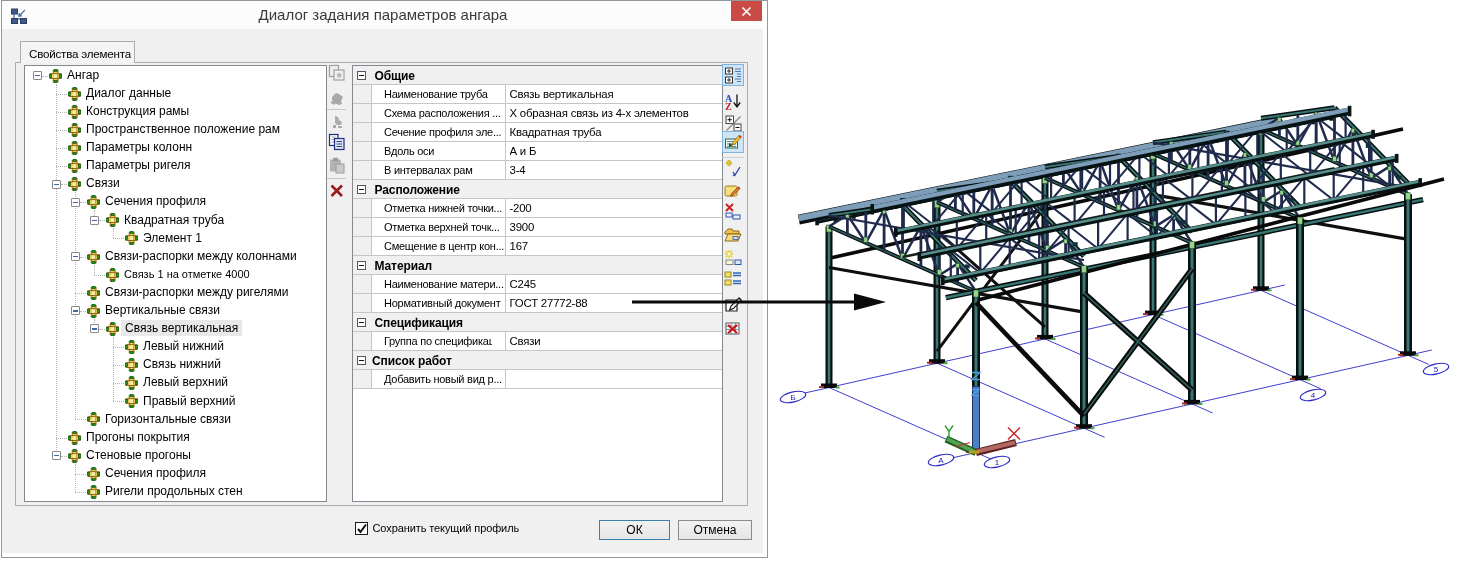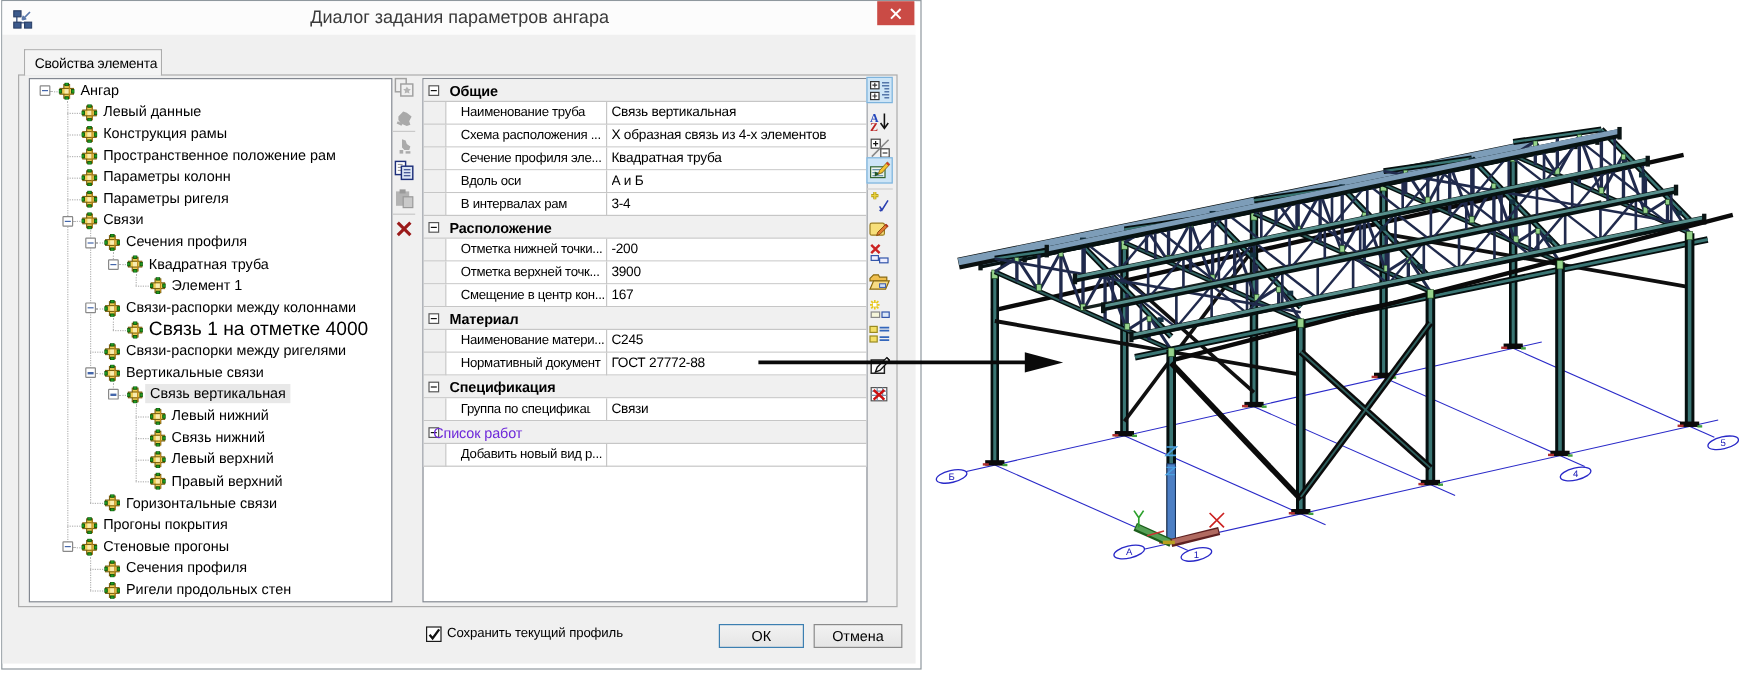--- a/index.html
+++ b/index.html
@@ -59,21 +59,21 @@
 <svg style="position:absolute;left:68.0px;top:86.6px" width="13" height="14" viewBox="0 0 13 14">
 <rect x="4.2" y="1.4" width="4.8" height="11.4" fill="#eecb51" stroke="#7a5f10" stroke-width="0.9"></rect>
 <rect x="1" y="4.7" width="11.2" height="4.8" fill="#eecb51" stroke="#7a5f10" stroke-width="0.9"></rect>
 <rect x="4.8" y="5.3" width="3.6" height="3.6" fill="#f9ecb0"></rect>
 <path d="M8.7 2 v11 M12 5 v4.2" stroke="#c08a20" stroke-width="0.9"></path>
 <rect x="5.1" y="0" width="3" height="2.4" fill="#1e9e1e" stroke="#0d4d0d" stroke-width="0.7"></rect>
 <rect x="5.1" y="11.6" width="3" height="2.4" fill="#1e9e1e" stroke="#0d4d0d" stroke-width="0.7"></rect>
 <rect x="0" y="5.6" width="2.4" height="3" fill="#1e9e1e" stroke="#0d4d0d" stroke-width="0.7"></rect>
 <rect x="10.6" y="5.6" width="2.4" height="3" fill="#1e9e1e" stroke="#0d4d0d" stroke-width="0.7"></rect>
 </svg>
-<div style="position:absolute;left:86.0px;top:85.8px;height:15px;line-height:15px;font-size:12px;color:#000;white-space:nowrap">Левый данные</div>
+<div style="position:absolute;left:86.0px;top:85.8px;height:15px;line-height:15px;font-size:12px;color:#000;white-space:nowrap">Диалог данные</div>
 <div style="position:absolute;left:56.0px;top:111.7px;width:11.0px;height:1px;border-top:1px dotted #b5b5b5"></div>
 <svg style="position:absolute;left:68.0px;top:104.7px" width="13" height="14" viewBox="0 0 13 14">
 <rect x="4.2" y="1.4" width="4.8" height="11.4" fill="#eecb51" stroke="#7a5f10" stroke-width="0.9"></rect>
 <rect x="1" y="4.7" width="11.2" height="4.8" fill="#eecb51" stroke="#7a5f10" stroke-width="0.9"></rect>
 <rect x="4.8" y="5.3" width="3.6" height="3.6" fill="#f9ecb0"></rect>
 <path d="M8.7 2 v11 M12 5 v4.2" stroke="#c08a20" stroke-width="0.9"></path>
 <rect x="5.1" y="0" width="3" height="2.4" fill="#1e9e1e" stroke="#0d4d0d" stroke-width="0.7"></rect>
 <rect x="5.1" y="11.6" width="3" height="2.4" fill="#1e9e1e" stroke="#0d4d0d" stroke-width="0.7"></rect>
 <rect x="0" y="5.6" width="2.4" height="3" fill="#1e9e1e" stroke="#0d4d0d" stroke-width="0.7"></rect>
 <rect x="10.6" y="5.6" width="2.4" height="3" fill="#1e9e1e" stroke="#0d4d0d" stroke-width="0.7"></rect>
@@ -187,21 +187,21 @@
 <svg style="position:absolute;left:106.0px;top:267.6px" width="13" height="14" viewBox="0 0 13 14">
 <rect x="4.2" y="1.4" width="4.8" height="11.4" fill="#eecb51" stroke="#7a5f10" stroke-width="0.9"></rect>
 <rect x="1" y="4.7" width="11.2" height="4.8" fill="#eecb51" stroke="#7a5f10" stroke-width="0.9"></rect>
 <rect x="4.8" y="5.3" width="3.6" height="3.6" fill="#f9ecb0"></rect>
 <path d="M8.7 2 v11 M12 5 v4.2" stroke="#c08a20" stroke-width="0.9"></path>
 <rect x="5.1" y="0" width="3" height="2.4" fill="#1e9e1e" stroke="#0d4d0d" stroke-width="0.7"></rect>
 <rect x="5.1" y="11.6" width="3" height="2.4" fill="#1e9e1e" stroke="#0d4d0d" stroke-width="0.7"></rect>
 <rect x="0" y="5.6" width="2.4" height="3" fill="#1e9e1e" stroke="#0d4d0d" stroke-width="0.7"></rect>
 <rect x="10.6" y="5.6" width="2.4" height="3" fill="#1e9e1e" stroke="#0d4d0d" stroke-width="0.7"></rect>
 </svg>
-<div style="position:absolute;left:124.0px;top:266.8px;height:15px;line-height:15px;font-size:16px;color:#000;white-space:nowrap">Связь 1 на отметке 4000</div>
+<div style="position:absolute;left:124.0px;top:266.8px;height:15px;line-height:15px;font-size:11px;color:#000;white-space:nowrap">Связь 1 на отметке 4000</div>
 <div style="position:absolute;left:75.0px;top:292.7px;width:11.0px;height:1px;border-top:1px dotted #b5b5b5"></div>
 <svg style="position:absolute;left:87.0px;top:285.7px" width="13" height="14" viewBox="0 0 13 14">
 <rect x="4.2" y="1.4" width="4.8" height="11.4" fill="#eecb51" stroke="#7a5f10" stroke-width="0.9"></rect>
 <rect x="1" y="4.7" width="11.2" height="4.8" fill="#eecb51" stroke="#7a5f10" stroke-width="0.9"></rect>
 <rect x="4.8" y="5.3" width="3.6" height="3.6" fill="#f9ecb0"></rect>
 <path d="M8.7 2 v11 M12 5 v4.2" stroke="#c08a20" stroke-width="0.9"></path>
 <rect x="5.1" y="0" width="3" height="2.4" fill="#1e9e1e" stroke="#0d4d0d" stroke-width="0.7"></rect>
 <rect x="5.1" y="11.6" width="3" height="2.4" fill="#1e9e1e" stroke="#0d4d0d" stroke-width="0.7"></rect>
 <rect x="0" y="5.6" width="2.4" height="3" fill="#1e9e1e" stroke="#0d4d0d" stroke-width="0.7"></rect>
 <rect x="10.6" y="5.6" width="2.4" height="3" fill="#1e9e1e" stroke="#0d4d0d" stroke-width="0.7"></rect>
@@ -456,21 +456,21 @@
 <div style="position:absolute;left:374.5px;top:315.5px;font-size:12px;font-weight:bold;color:#000;letter-spacing:-0.1px;white-space:nowrap">Спецификация</div>
 <div style="position:absolute;left:352.5px;top:332.0px;width:18.5px;height:19.0px;background:#f0f0f0;border-bottom:1px solid #c6c6c6;box-sizing:border-box"></div>
 <div style="position:absolute;left:371px;top:332.0px;width:350.5px;height:19.0px;background:#fff;border-bottom:1px solid #c6c6c6;box-sizing:border-box"></div>
 <div style="position:absolute;left:384px;top:335.4px;width:108px;overflow:hidden;font-size:11px;letter-spacing:-0.25px;color:#000;white-space:nowrap">Группа по спецификации</div>
 <div style="position:absolute;left:509.5px;top:335.4px;width:211px;overflow:hidden;font-size:11.4px;letter-spacing:-0.2px;color:#000;white-space:nowrap">Связи</div>
 <div style="position:absolute;left:371px;top:332.0px;width:1px;height:19.0px;background:#c6c6c6"></div>
 <div style="position:absolute;left:505px;top:332.0px;width:1px;height:19.0px;background:#c6c6c6"></div>
 <div style="position:absolute;left:352.5px;top:351.0px;width:369.0px;height:19.0px;background:#f0f0f0;border-bottom:1px solid #c6c6c6;box-sizing:border-box"></div>
 <div style="position:absolute;left:357px;top:355.5px;width:9px;height:9px;background:#fff;border:1px solid #565656;box-sizing:border-box"></div>
 <div style="position:absolute;left:359px;top:359.5px;width:5px;height:1px;background:#111"></div>
-<div style="position:absolute;left:361px;top:353.5px;font-size:12px;font-weight:normal;color:#6d28d9;letter-spacing:-0.1px;white-space:nowrap">Список работ</div>
+<div style="position:absolute;left:372px;top:353.5px;font-size:12px;font-weight:bold;color:#000000;letter-spacing:-0.1px;white-space:nowrap">Список работ</div>
 <div style="position:absolute;left:352.5px;top:370.0px;width:18.5px;height:19.0px;background:#f0f0f0;border-bottom:1px solid #c6c6c6;box-sizing:border-box"></div>
 <div style="position:absolute;left:371px;top:370.0px;width:350.5px;height:19.0px;background:#fff;border-bottom:1px solid #c6c6c6;box-sizing:border-box"></div>
 <div style="position:absolute;left:384px;top:373.4px;width:120px;overflow:hidden;font-size:11px;letter-spacing:-0.25px;color:#000;white-space:nowrap">Добавить новый вид р...</div>
 <div style="position:absolute;left:371px;top:370.0px;width:1px;height:19.0px;background:#c6c6c6"></div>
 <div style="position:absolute;left:505px;top:370.0px;width:1px;height:19.0px;background:#c6c6c6"></div>
 
 <div style="position:absolute;left:722px;top:64px;width:22px;height:22px;background:#cde5f7;border:1px solid #7eb4dd;box-sizing:border-box"></div>
 <svg style="position:absolute;left:725px;top:67px" width="17" height="17" viewBox="0 0 17 17">
     <rect x="0.5" y="1" width="7" height="6" fill="#fff" stroke="#333"></rect>
     <path d="M2 4 h4 M4 2 v4" stroke="#333" stroke-width="1"></path>

